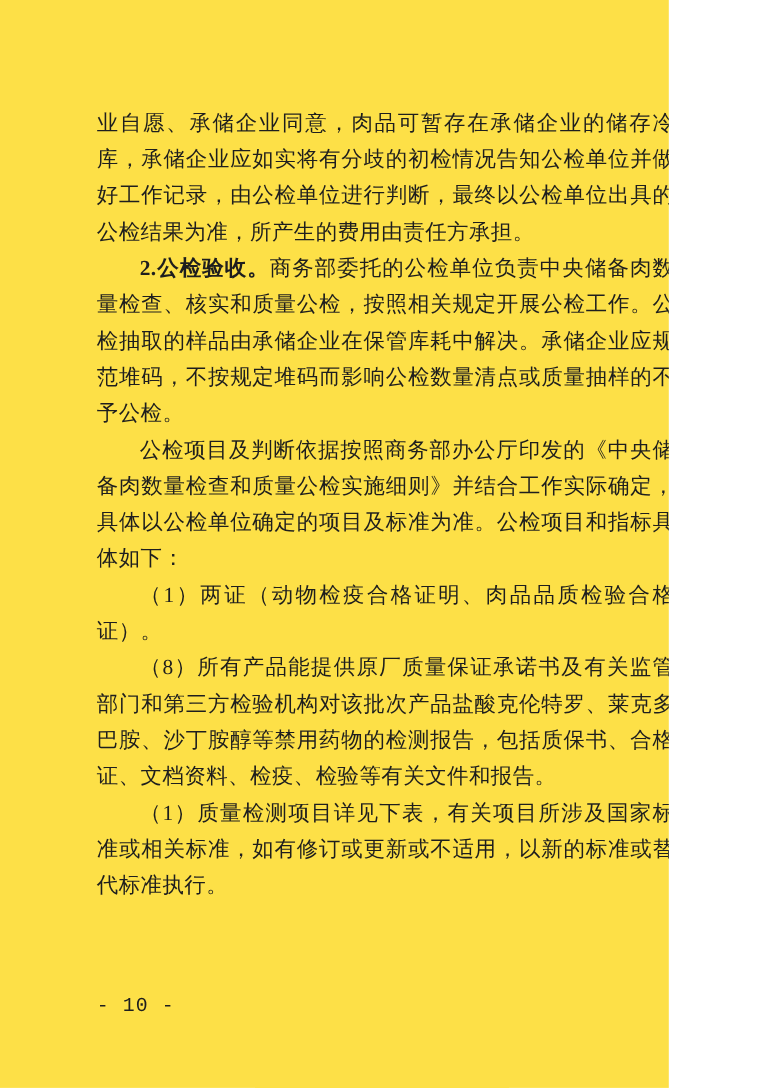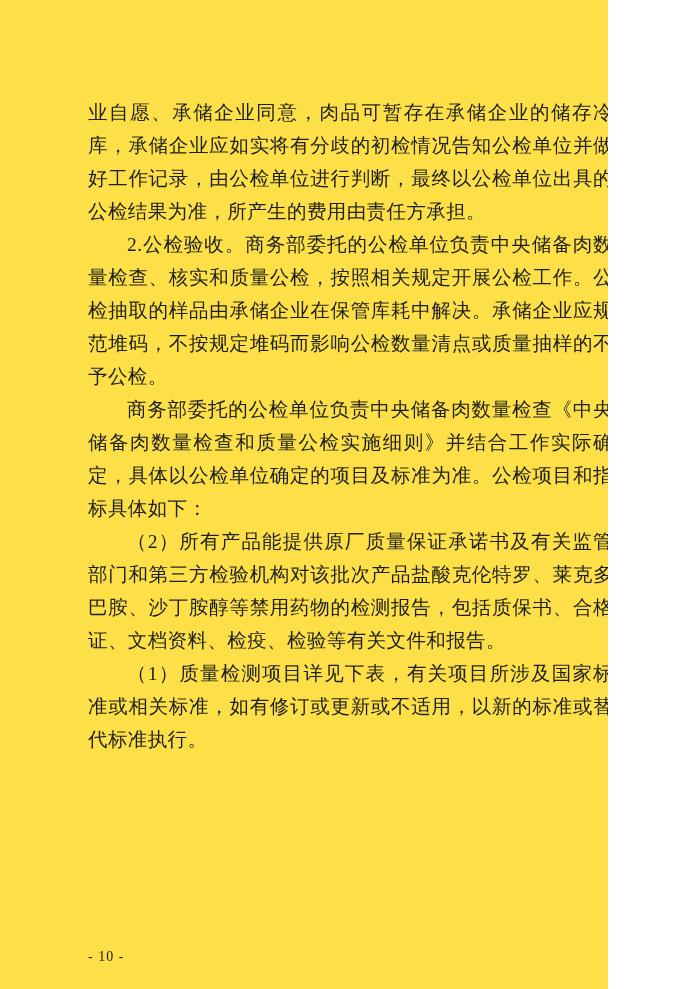--- a/index.html
+++ b/index.html
@@ -29,38 +29,38 @@
     line-height: 33px;
     letter-spacing: 0.4px;
     text-align: justify;
     text-justify: inter-ideograph;
     color: #1e1e1e;
   }
   .content p.indent {
     text-indent: 2em;
   }
   .content p b {
-    font-weight: normal;
+    font-weight: bold;
   }
   .page-number {
     position: absolute;
     left: 88px;
     top: 905px;
-    font-family: Liberation Serif, serif;
-    font-size: 14px;
+    font-family: Liberation Mono, monospace;
+    font-size: 18px;
     color: #1e1e1e;
     letter-spacing: 1px;
-    margin-top: 44px;
   }
 </style>
 </head>
 <body>
 
 <div class="page">
   <div class="content">
     <p>业自愿、承储企业同意，肉品可暂存在承储企业的储存冷库，承储企业应如实将有分歧的初检情况告知公检单位并做好工作记录，由公检单位进行判断，最终以公检单位出具的公检结果为准，所产生的费用由责任方承担。</p>
     <p class="indent"><b>2.公检验收。</b><span>商务部委托的公检单位负责中央储备肉数量检查、核实和质量公检，按照相关规定开展公检工作。公检抽取的样品由承储企业在保管库耗中解决。承储企业应规范堆码，不按规定堆码而影响公检数量清点或质量抽样的不予公检。</span></p>
-    <p class="indent">商务部委托的公检单位负责中央储备肉数量检查《中央储备肉数量检查和质量公检实施细则》并结合工作实际确定，具体以公检单位确定的项目及标准为准。公检项目和指标具体如下：</p>
-    <p class="indent">（2）所有产品能提供原厂质量保证承诺书及有关监管部门和第三方检验机构对该批次产品盐酸克伦特罗、莱克多巴胺、沙丁胺醇等禁用药物的检测报告，包括质保书、合格证、文档资料、检疫、检验等有关文件和报告。</p>
+    <p class="indent">公检项目及判断依据按照商务部办公厅印发的《中央储备肉数量检查和质量公检实施细则》并结合工作实际确定，具体以公检单位确定的项目及标准为准。公检项目和指标具体如下：</p>
+    <p class="indent">（1）两证（动物检疫合格证明、肉品品质检验合格证）。</p>
+    <p class="indent">（8）所有产品能提供原厂质量保证承诺书及有关监管部门和第三方检验机构对该批次产品盐酸克伦特罗、莱克多巴胺、沙丁胺醇等禁用药物的检测报告，包括质保书、合格证、文档资料、检疫、检验等有关文件和报告。</p>
     <p class="indent">（1）质量检测项目详见下表，有关项目所涉及国家标准或相关标准，如有修订或更新或不适用，以新的标准或替代标准执行。</p>
   </div>
   <div class="page-number">- 10 -</div>
 </div>
 
 </body></html>

